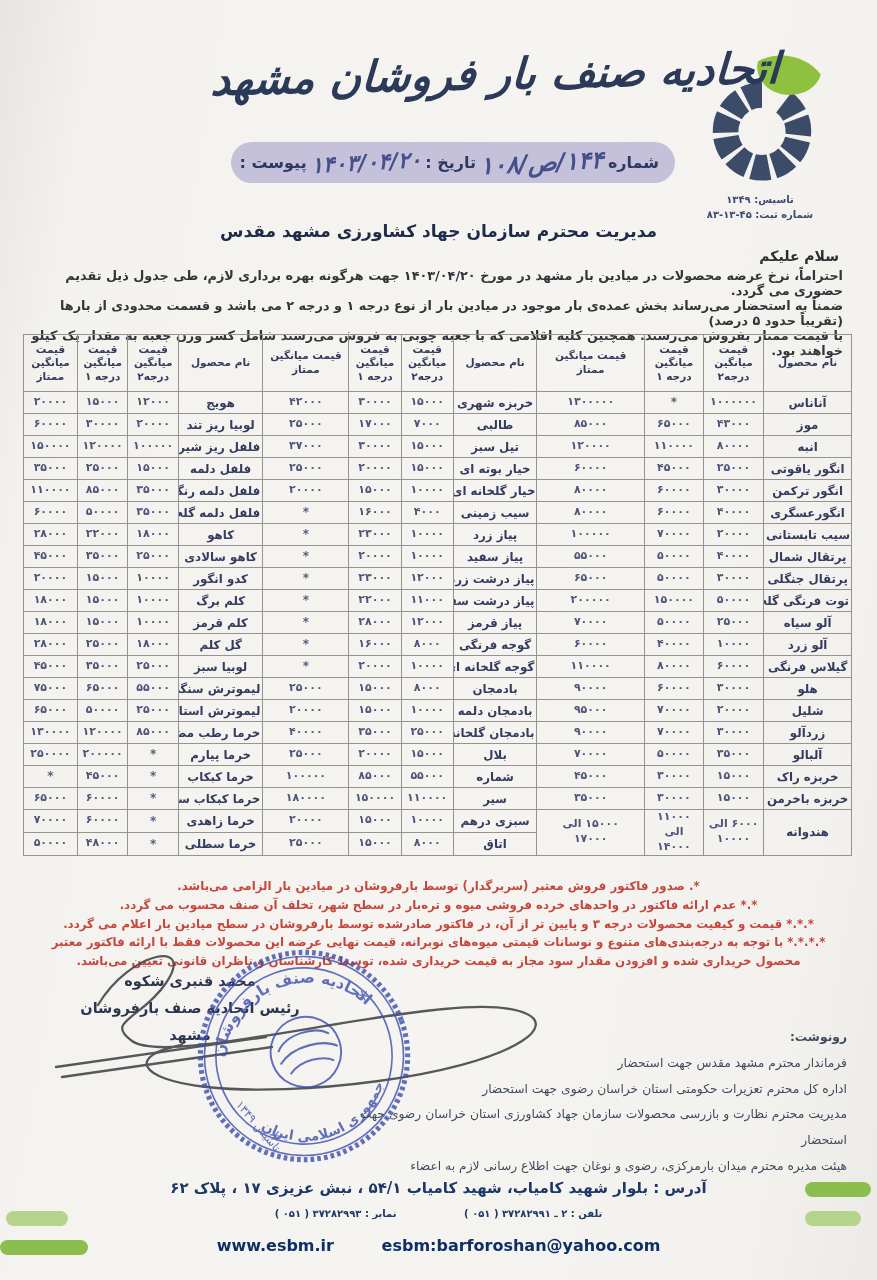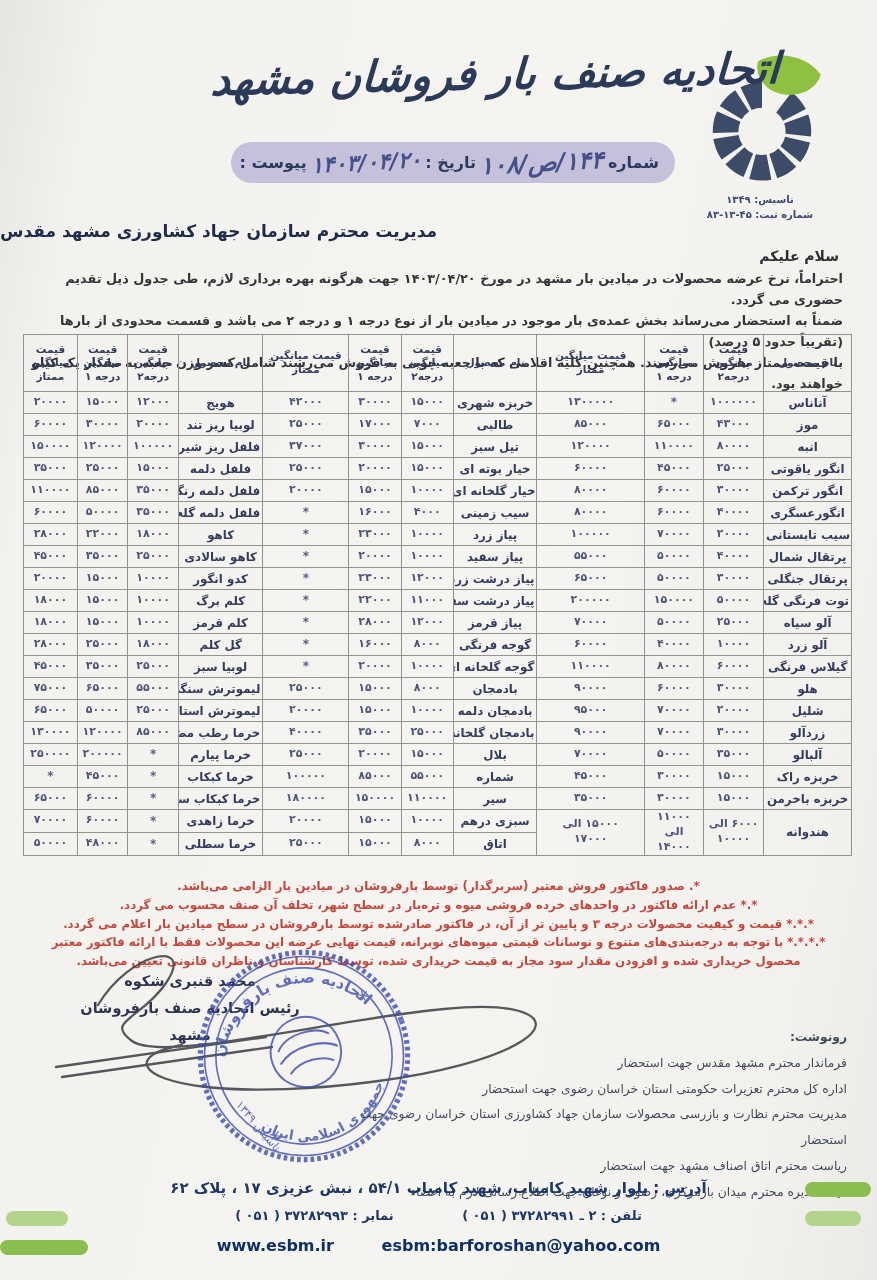--- a/index.html
+++ b/index.html
@@ -24,25 +24,25 @@
   .hand{
     font-size:24px;font-weight:bold;font-style:italic;color:#44508a;
     display:inline-block;transform:rotate(-3deg);margin:0 4px;white-space:nowrap;
   }
   .pill .pair{display:flex;align-items:center;}
   .founded{
     position:absolute;top:192px;right:50px;width:134px;text-align:center;
     font-size:10px;font-weight:bold;color:#3a4a74;line-height:15px;
   }
   
-  .recipient{position:absolute;top:221px;left:0;right:0;
+  .recipient{position:absolute;top:221px;left:0;right:0;text-align:center;
     font-size:17px;font-weight:bold;color:#1e2c49;}
   .salutation{position:absolute;top:248px;right:38px;font-size:14px;font-weight:bold;color:#2c2e33;direction:rtl;}
   .body-text{position:absolute;top:268px;right:34px;left:28px;direction:rtl;text-align:right;
-    font-size:12.8px;font-weight:bold;color:#33353a;line-height:21px;}
+    font-size:12.8px;font-weight:bold;color:#33353a;line-height:15px;}
   
   .table-wrap{position:absolute;top:334px;right:25px;left:23px;}
   table{width:100%;border-collapse:collapse;table-layout:fixed;direction:rtl;}
   th,td{border:1px solid #95938f;padding:0 2px;text-align:center;vertical-align:middle;overflow:hidden;}
   table{border:1.5px solid #76746f;}
   thead tr{height:57px;}
   th{font-size:10.5px;font-weight:bold;color:#333c5c;line-height:1.3;white-space:pre-line;}
   tbody tr{height:22px;}
   td.pname{font-size:11.8px;font-weight:bold;color:#333c5e;white-space:nowrap;}
   td.num{font-size:11px;font-weight:bold;color:#4d5578;white-space:pre-line;line-height:1.35;}
@@ -55,21 +55,21 @@
     font-size:14.5px;font-weight:bold;color:#2c3550;line-height:27px;}
   .sig-svg{position:absolute;top:935px;left:34px;pointer-events:none;}
   .stamp-svg{position:absolute;top:942px;left:190px;opacity:.8;pointer-events:none;}
   
   .cc{position:absolute;top:1025px;right:30px;left:320px;direction:rtl;text-align:right;
     font-size:12.3px;color:#404a5c;line-height:25.8px;}
   
   .footer-line{position:absolute;left:0;right:0;text-align:center;direction:rtl;
     font-weight:bold;color:#1d3866;white-space:nowrap;}
   .f1{top:1179px;font-size:15px;}
-  .f2{top:1208px;font-size:13px;}
+  .f2{top:1208px;font-size:10px;}
   .f2 .gap{display:inline-block;width:64px;}
   .f3{top:1236px;font-size:16px;direction:ltr;color:#0e2f66;}
   .f3 .gap{display:inline-block;width:42px;}
   .gbar{position:absolute;height:15px;border-radius:9px;}
   .gb-r1{top:1182px;right:6px;width:66px;background:#8cbe4f;}
   .gb-r2{top:1211px;right:16px;width:56px;background:#b3d48a;}
   .gb-l1{top:1211px;left:6px;width:62px;background:#b3d48a;}
   .gb-l2{top:1240px;left:0px;width:88px;background:#8cbe4f;}
 </style>
 </head>
@@ -506,21 +506,20 @@
       </text>
     </g>
   </svg>
 
   <div class="cc">
     <div style="font-weight:bold">رونوشت:</div>
     <div id="cc-items">
         <div class="cc-item">فرماندار محترم مشهد مقدس جهت استحضار</div>
         <div class="cc-item">اداره کل محترم تعزیرات حکومتی استان خراسان رضوی جهت استحضار</div>
         <div class="cc-item">مدیریت محترم نظارت و بازرسی محصولات سازمان جهاد کشاورزی استان خراسان رضوی جهت استحضار</div>
-        <div class="cc-item">ریاست محترم اتاق اصناف مشهد جهت استحضار</div>
         <div class="cc-item">هیئت مدیره محترم میدان بارمرکزی، رضوی و نوغان جهت اطلاع رسانی لازم به اعضاء</div>
       </div>
   </div>
 
   <div class="footer-line f1">آدرس : بلوار شهید کامیاب، شهید کامیاب ۵۴/۱ ، نبش عزیزی ۱۷ ، پلاک ۶۲</div>
   <div class="footer-line f2">
     <span>تلفن : ۲ ـ ۳۷۲۸۲۹۹۱ ( ۰۵۱ )</span><span class="gap"></span>
     <span>نمابر : ۳۷۲۸۲۹۹۳ ( ۰۵۱ )</span>
   </div>
   <div class="footer-line f3">

